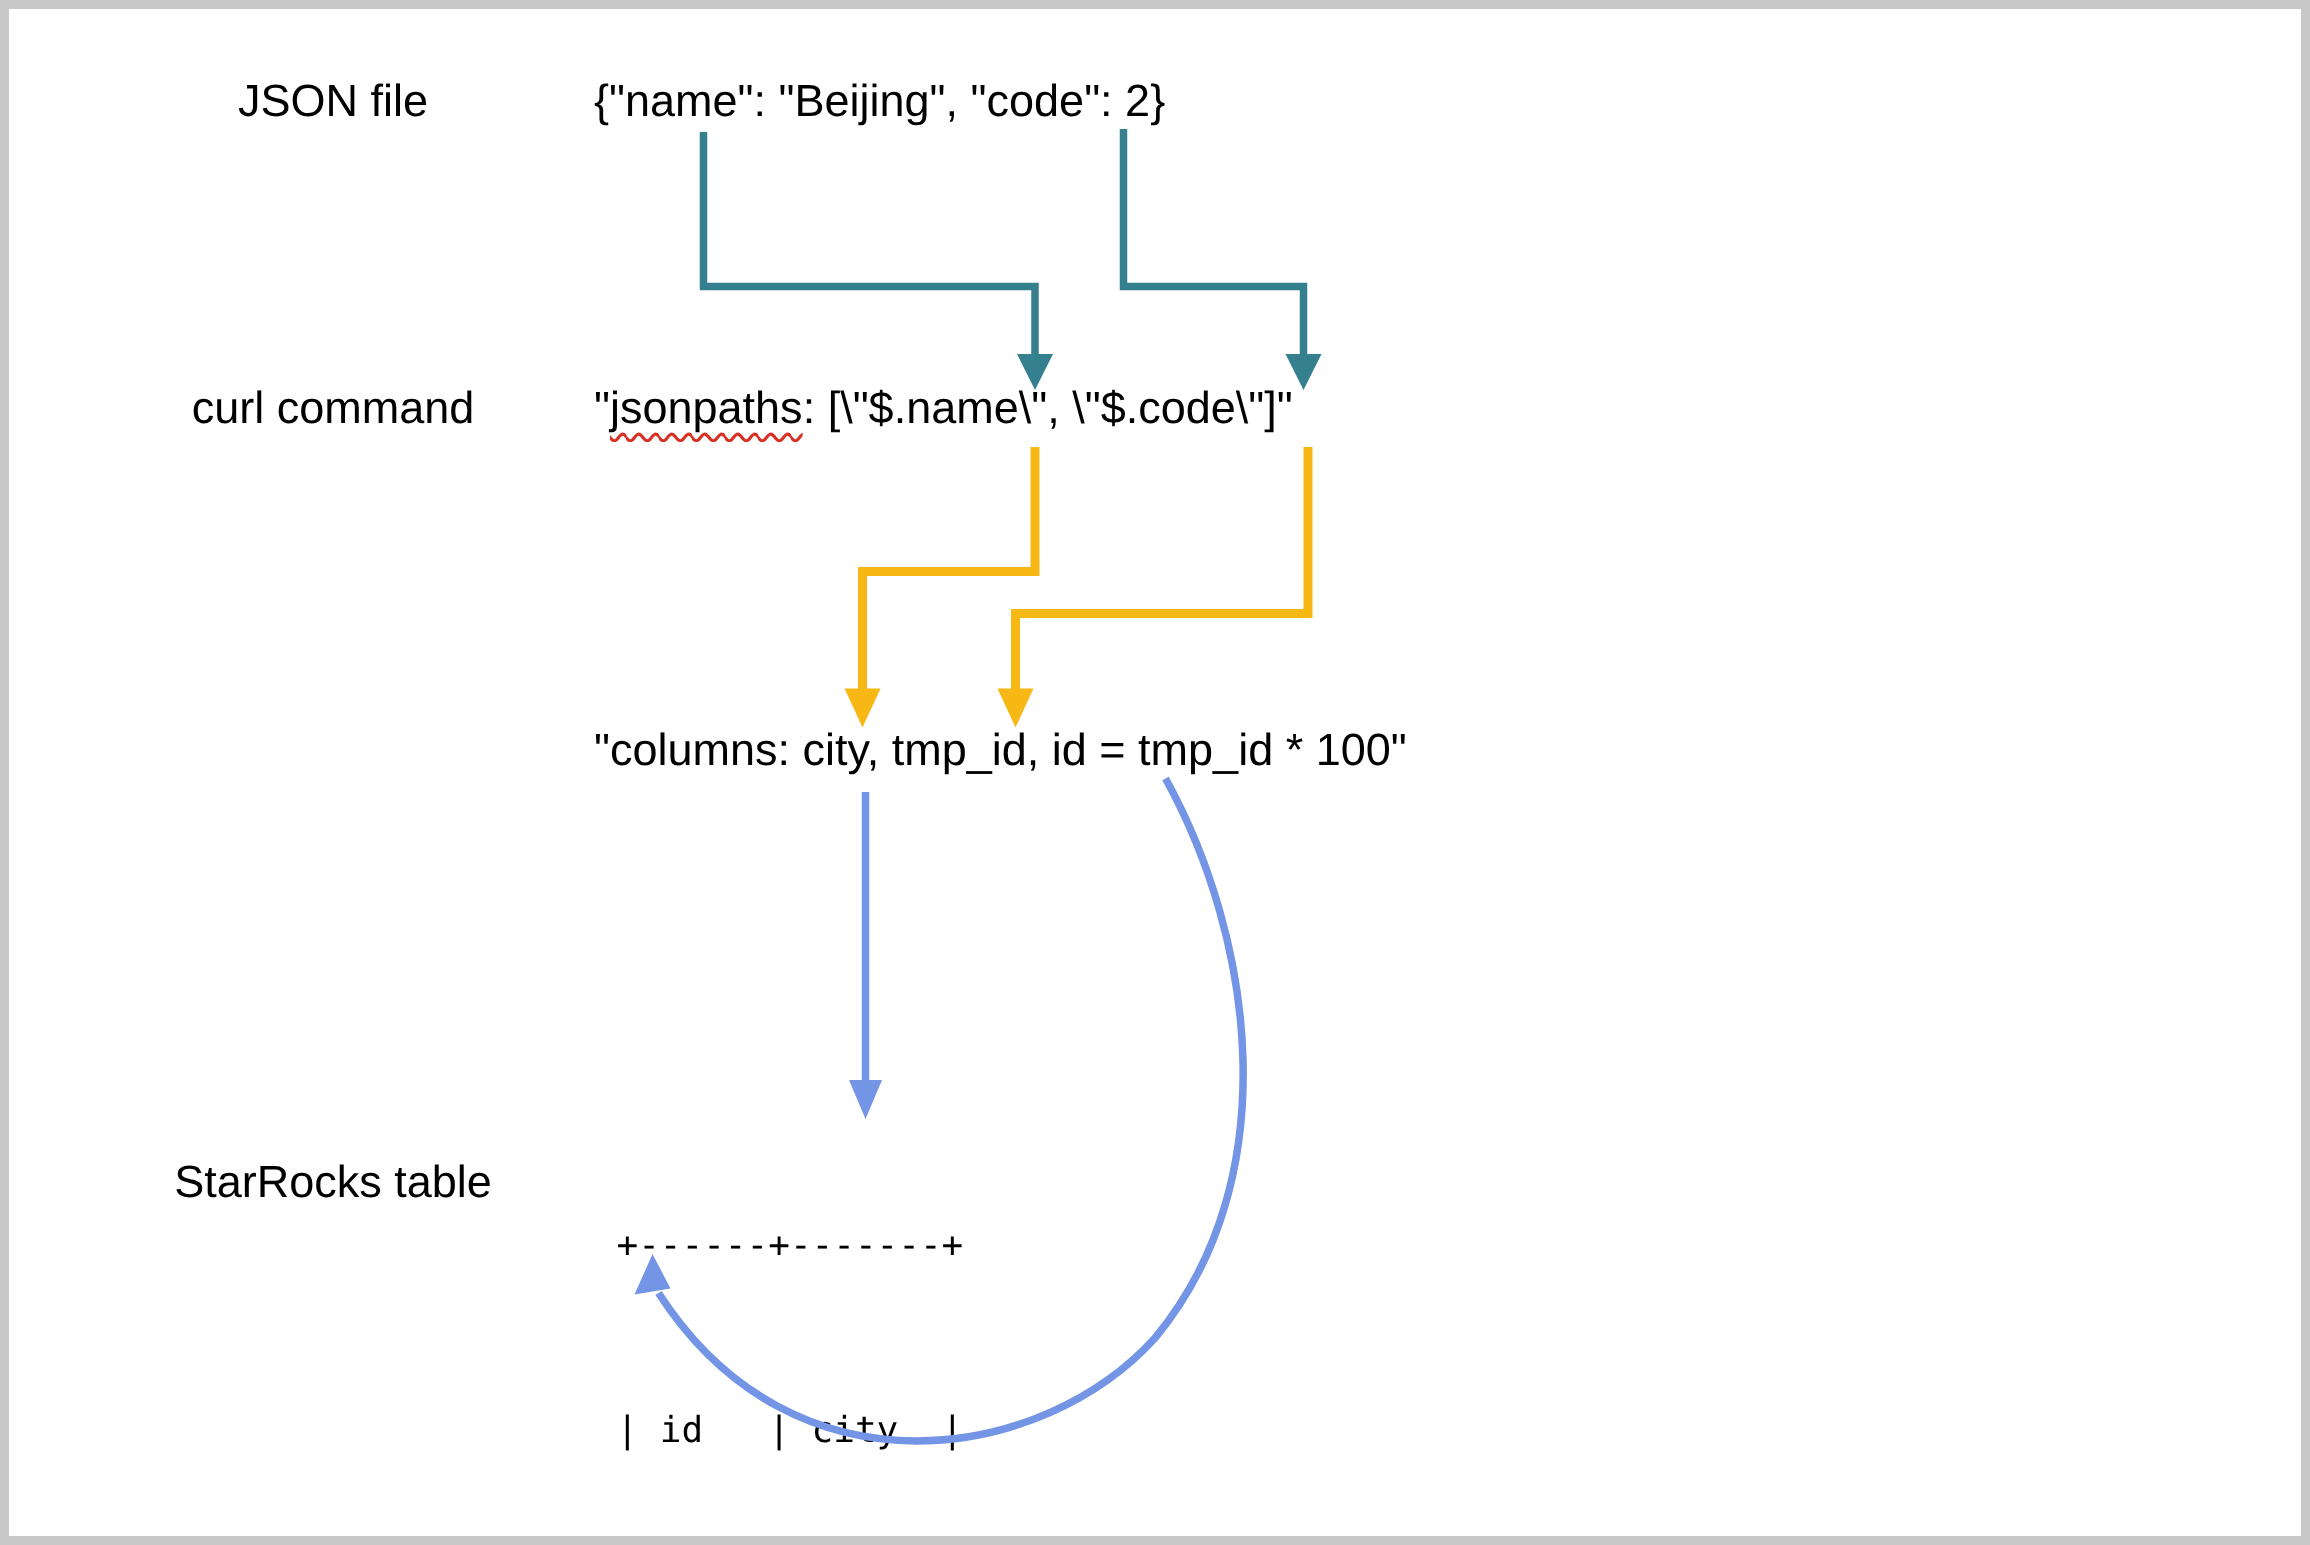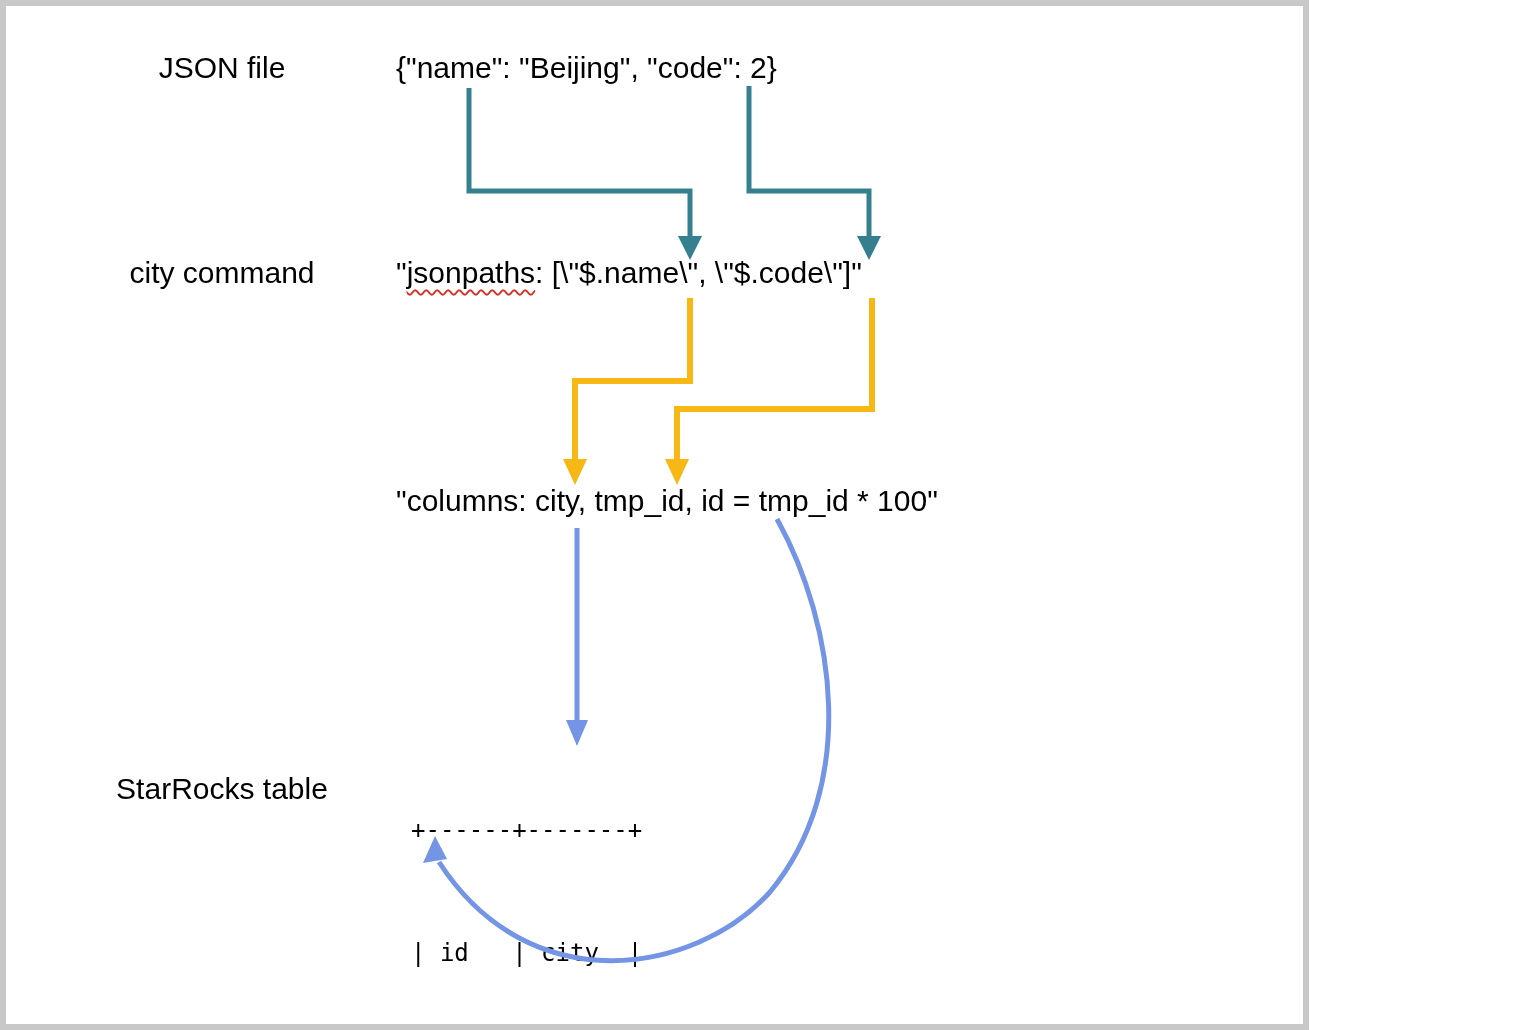--- a/index.html
+++ b/index.html
@@ -2,21 +2,21 @@
 <html style="--c-teal: #35808F; --c-yellow: #F7B715; --c-blue: #7495E5; --c-text: #000000; --c-border: #C8C8C8; --c-background: #FFFFFF; --c-squiggle: #D93025;"><head>
 <meta charset="utf-8">
 <style>
   html, body {
     margin: 0;
     padding: 0;
     background: #ffffff;
   }
   .frame {
     position: relative;
-    width: 1309px;
+    width: 1540px;
     height: 1030px;
     box-sizing: border-box;
     border: 6px solid var(--c-border, #c8c8c8);
     background: var(--c-background, #ffffff);
     overflow: hidden;
     font-family: "Liberation Sans", sans-serif;
     color: var(--c-text, #000000);
   }
   .txt {
     position: absolute;
@@ -60,21 +60,21 @@
   .head-blue   { fill: var(--c-blue, #7495e5);  stroke: none; }
 </style>
 </head>
 <body>
 
 <div class="frame">
 
   <div class="txt label" style="top:45px;">JSON file</div>
   <div class="txt" style="left:390px; top:45px;">{"name": "Beijing", "code": 2}</div>
 
-  <div class="txt label" style="top:250px;">city command</div>
+  <div class="txt label" style="top:250px;">curl command</div>
   <div class="txt" style="left:390px; top:250px;"><span>"</span><span class="misspelled">jsonpaths</span><span>: [\"$.name\", \"$.code\"]"</span></div>
 
   <div class="txt" style="left:390px; top:478px;">"columns: city, tmp_id, id = tmp_id * 100"</div>
 
   <div class="txt label" style="top:766px;">StarRocks table</div>
   <div class="ascii-table">
     <div>+------+-------+</div>
     <div>| id   | city  |</div>
     
   </div>

